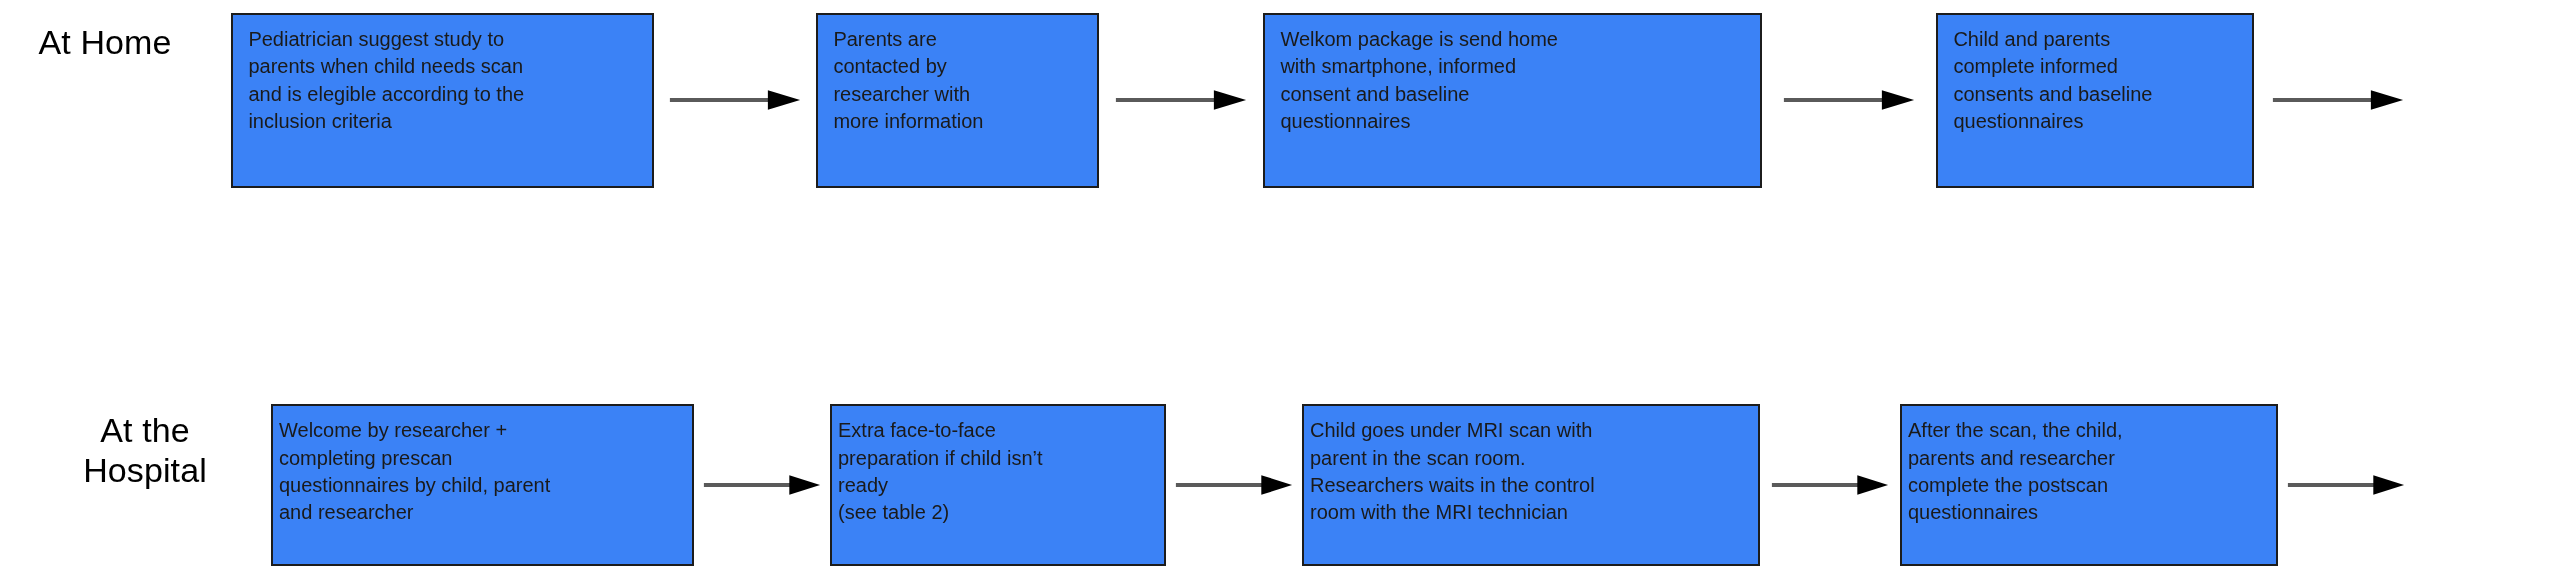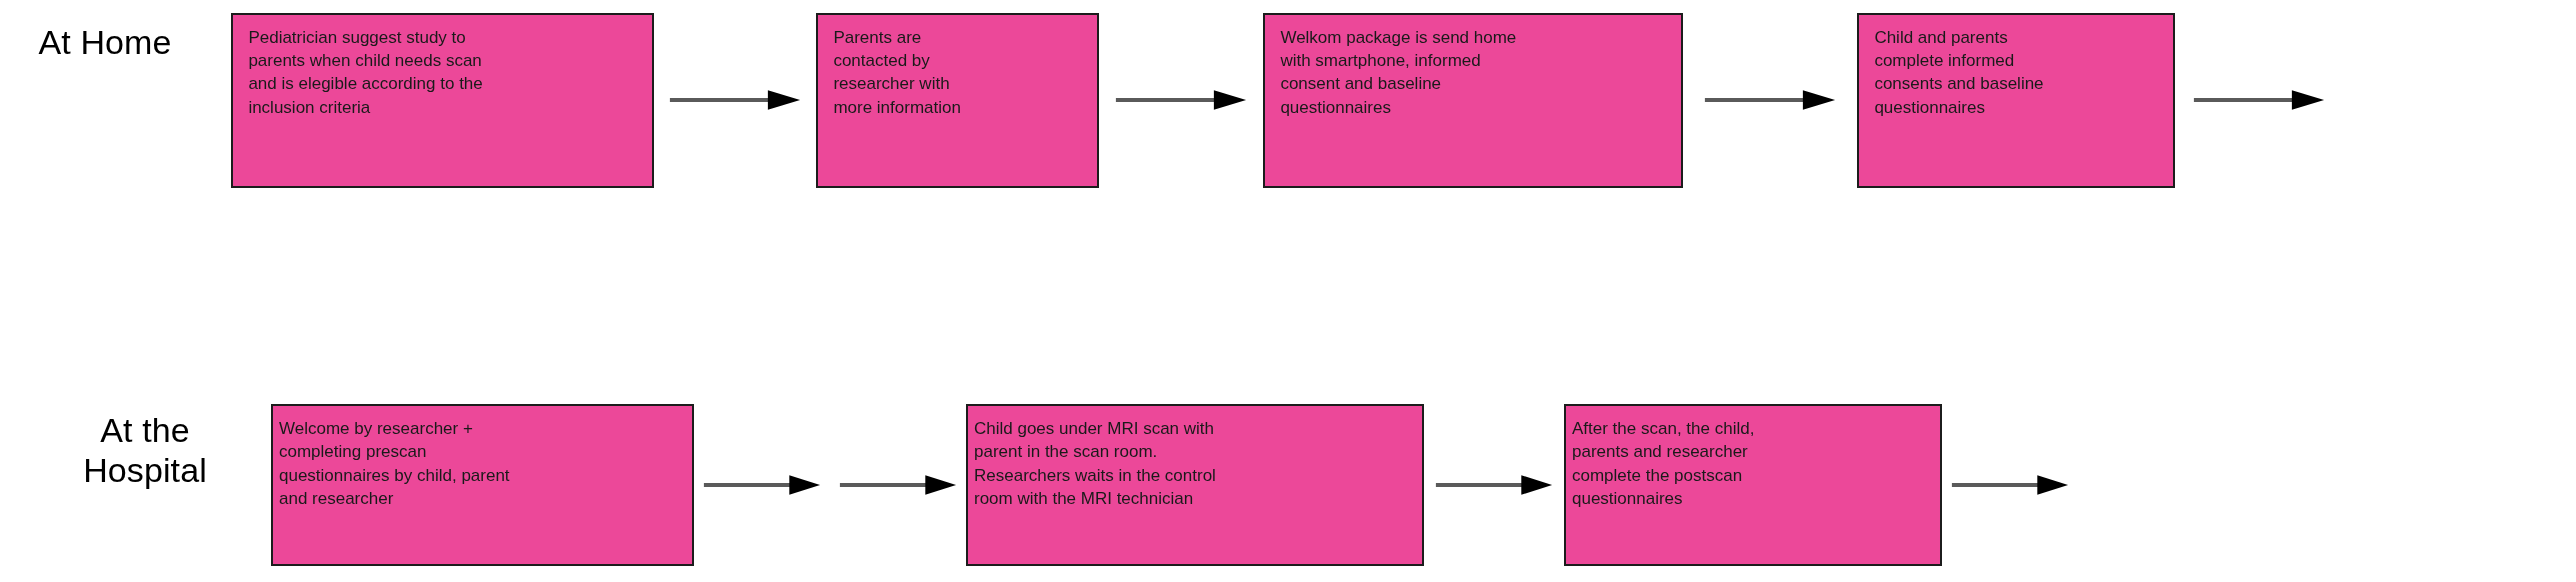--- a/index.html
+++ b/index.html
@@ -43,23 +43,23 @@
     color: #000000;
     font-weight: 400;
     letter-spacing: 0.1px;
   }
   #row-home .row-label { width: 210px; padding-top: 9.8px; }
   #row-hosp .row-label { width: 210px; padding-top: 5.6px; padding-left: 40px; }
 
   .stage-box {
     box-sizing: border-box;
     border: 2.1px solid #1c1c1c;
-    background: #ec4899;
+    background: #3b82f6;
     padding: 11.2px 12.6px 7px 15.4px;
-    font-size: 17px;
+    font-size: 20px;
     line-height: 1.37;
     color: #1a1a1a;
     white-space: pre-line;
     overflow: hidden;
   }
   #row-home .stage-box { height: 175px; }
   #row-hosp .stage-box { height: 162px; padding-left: 6px; }
 
   .arrow-gap {
     flex: 0 0 auto;
@@ -105,21 +105,21 @@
 researcher with
 more information</div>
 
     <div class="arrow-gap" style="width:164px">
       <svg class="arrow" width="133" height="24" viewBox="0 0 190 34">
         <line x1="2" y1="17" x2="150" y2="17" stroke="#5a5a5a" stroke-width="6"></line>
         <polygon points="142,3 188,17 142,31" fill="#000000"></polygon>
       </svg>
     </div>
 
-    <div class="stage-box" style="width:420px">Welkom package is send home
+    <div class="stage-box" style="width:499px">Welkom package is send home
 with smartphone, informed
 consent and baseline
 questionnaires</div>
 
     <div class="arrow-gap" style="width:174px">
       <svg class="arrow" width="133" height="24" viewBox="0 0 190 34">
         <line x1="2" y1="17" x2="150" y2="17" stroke="#5a5a5a" stroke-width="6"></line>
         <polygon points="142,3 188,17 142,31" fill="#000000"></polygon>
       </svg>
     </div>
@@ -150,20 +150,24 @@
 questionnaires by child, parent
 and researcher</div>
 
     <div class="arrow-gap" style="width:136px">
       <svg class="arrow" width="119" height="24" viewBox="0 0 170 34">
         <line x1="2" y1="17" x2="132" y2="17" stroke="#5a5a5a" stroke-width="6"></line>
         <polygon points="124,3 168,17 124,31" fill="#000000"></polygon>
       </svg>
     </div>
 
+    <div class="stage-box" style="width:336px">Extra face-to-face
+preparation if child isn’t
+ready
+(see table 2)</div>
 
     <div class="arrow-gap" style="width:136px">
       <svg class="arrow" width="119" height="24" viewBox="0 0 170 34">
         <line x1="2" y1="17" x2="132" y2="17" stroke="#5a5a5a" stroke-width="6"></line>
         <polygon points="124,3 168,17 124,31" fill="#000000"></polygon>
       </svg>
     </div>
 
     <div class="stage-box" style="width:458px">Child goes under MRI scan with
 parent in the scan room.

